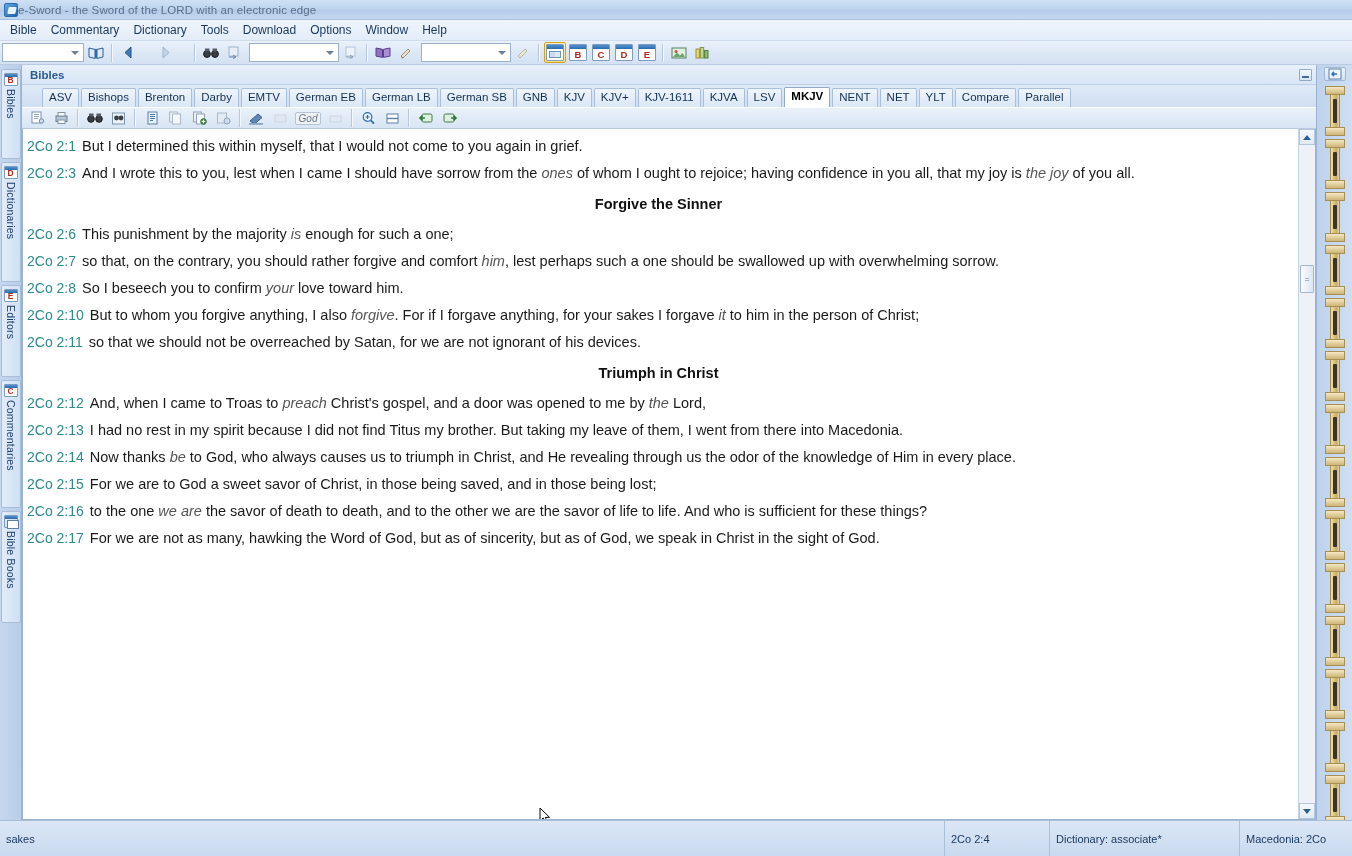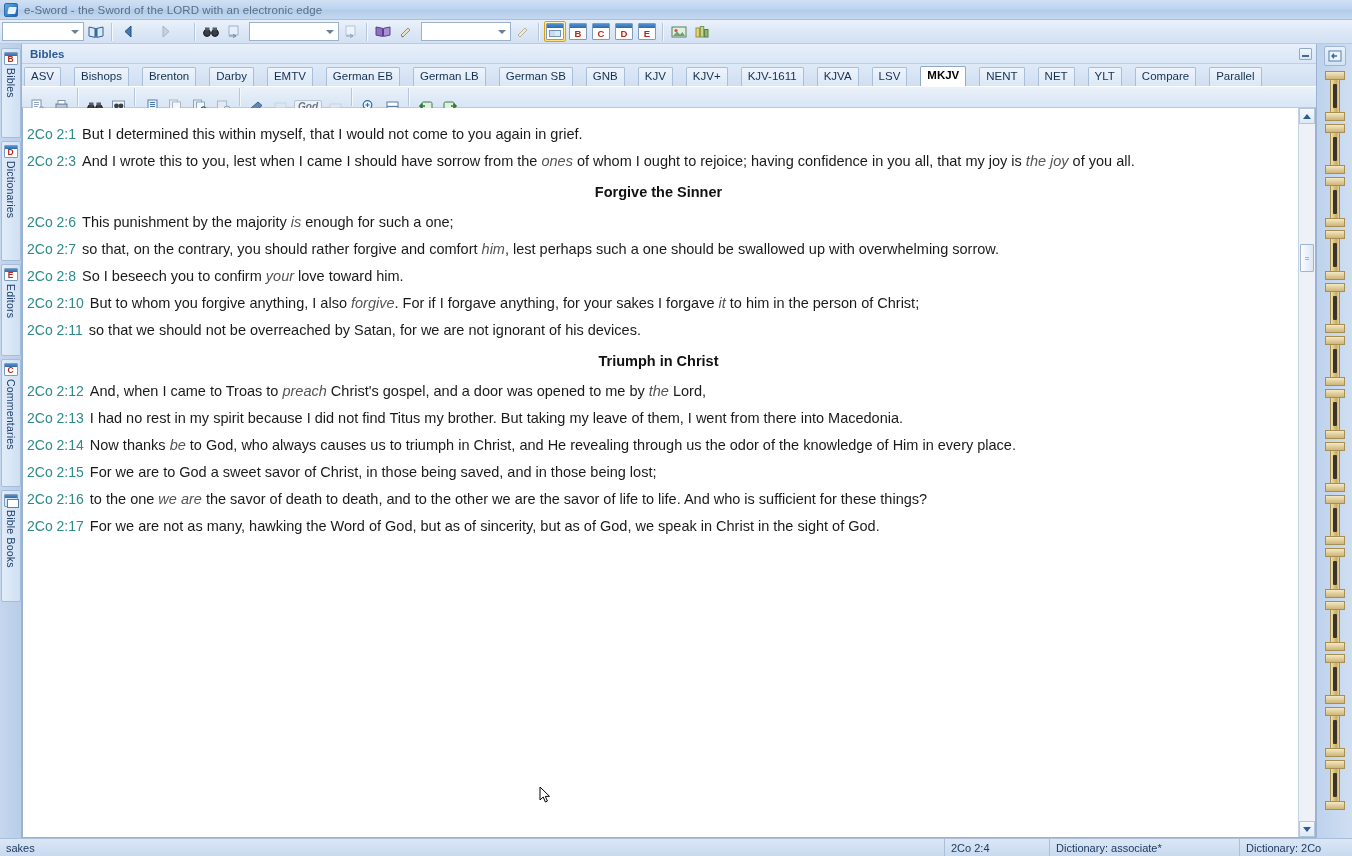--- a/index.html
+++ b/index.html
@@ -8,21 +8,21 @@
     font-family: "Liberation Sans", sans-serif;
     background: #d6e2f2;
     overflow: hidden;
   }
   #app { position: relative; width: 1352px; height: 856px; display: flex; flex-direction: column; }
 
   
   .titlebar {
     height: 20px; flex: none;
     background: linear-gradient(to bottom, #cfe0f4 0%, #bed5ef 45%, #b2cbe9 55%, #c4d9f1 100%);
-    display: flex; align-items: center; gap: 6px;
+    display: flex; align-items: center; 
     padding: 0 4px;
     border-bottom: 1px solid #a9bfd9;
   }
   .title-icon {
     width: 14px; height: 14px; border-radius: 2px;
     background: linear-gradient(135deg, #5fa8e8, #1d63ad);
     border: 1px solid #2d6ca8;
     position: relative; flex: none;
   }
   .title-icon::after {
@@ -190,22 +190,22 @@
     width: 13px; height: 12px; border: 1px solid #8fa9c6;
     background: linear-gradient(to bottom,#f2f7fd,#d8e5f5);
     position: relative; border-radius: 1px;
   }
   .panel-min::after {
     content: ""; position: absolute; left: 2px; right: 2px; bottom: 2px; height: 2px; background: #4a6versions;
   }
   .panel-min::after { background: #4a688f; }
 
   .tabbar {
-    flex: none; display: flex; align-items: flex-end; gap: 13px;
-    padding: 3px 4px 0 2px;
+    flex: none; display: flex; align-items: flex-end; gap: 2px;
+    padding: 3px 4px 0 20px;
     background: linear-gradient(to bottom, #dfeaf7, #cfdef2);
     height: 22px;
   }
   .tab {
     font-size: 11.5px; color: #14304f;
     padding: 2px 6px 3px;
     background: linear-gradient(to bottom,#eef4fc,#dae7f6);
     border: 1px solid #a9bfd9; border-bottom: none;
     border-radius: 2px 2px 0 0;
     white-space: nowrap; line-height: 13px;
@@ -219,30 +219,30 @@
   .subtoolbar {
     height: 22px; flex: none;
     background: linear-gradient(to bottom, #eaf1fa, #d8e5f4);
     display: flex; align-items: center; gap: 1px;
     padding: 0 4px;
     border-top: 1px solid #fff;
     border-bottom: 1px solid #b9cbe2;
   }
   .st-btn {
     width: 23px; height: 34px;
-    display: flex; align-items: flex-end; justify-content: center;
-    border: 1px solid transparent; border-radius: 2px; font-weight: bold;
+    display: flex; align-items: center; justify-content: center;
+    border: 1px solid transparent; border-radius: 2px;
   }
   .st-btn svg { display: block; }
 
   .readerwrap { flex: 1; min-height: 0; display: flex; background: #fff; border: 1px solid #9bb3d0; border-top: none; margin: 0; }
   .reader {
     flex: 1; min-width: 0;
     background: #fff;
-    padding: 15px 8px 4px 4px;
+    padding: 6px 8px 4px 4px;
     overflow: hidden;
     position: relative;
   }
   .verse {
     font-size: 14.5px; color: #1a1a1a; line-height: 22px;
     margin-bottom: 5px; text-align: left;
   }
   .verse .ref {
     color: #2d8b8b; font-size: 14px; margin-right: 6px;
     white-space: nowrap;
@@ -276,21 +276,21 @@
     background: linear-gradient(to right,#fbfdff,#dbe6f4);
     border: 1px solid #9fb6cf; border-radius: 1px;
   }
   .vs-thumb::after {
     content:""; position:absolute; left:4px; right:4px; top:12px; height:4px;
     background: repeating-linear-gradient(to bottom,#9fb6cf 0 1px,transparent 1px 2px);
   }
 
   
   .statusbar {
-    height: 18px; flex: none;
+    height: 36px; flex: none;
     background: linear-gradient(to bottom, #dbe7f6, #c9d9ef);
     display: flex; align-items: center;
     border-top: 1px solid #a9bfd9;
     font-size: 11px; color: #17365d;
   }
   .sb-cell {
     height: 100%; display: flex; align-items: center; padding: 0 6px;
     border-right: 1px solid #aabfd8;
   }
   .sb-cell.grow { flex: 1; }
@@ -307,20 +307,30 @@
 </head>
 <body>
 
 <div id="app">
 
   <div class="titlebar">
     <div class="title-icon"></div>
     <div class="title-text">e-Sword - the Sword of the LORD with an electronic edge</div>
   </div>
 
+  <div class="menubar">
+    <div class="menu-item">Bible</div>
+    <div class="menu-item">Commentary</div>
+    <div class="menu-item">Dictionary</div>
+    <div class="menu-item">Tools</div>
+    <div class="menu-item">Download</div>
+    <div class="menu-item">Options</div>
+    <div class="menu-item">Window</div>
+    <div class="menu-item">Help</div>
+  </div>
 
   <div class="toolbar">
     <div class="tb-combo" style="width:82px">
       <span style="flex:1;padding-left:3px;color:#222"></span>
       <span class="arrow"></span>
     </div>
     <div class="tb-btn">
       <svg width="16" height="14" viewBox="0 0 16 14">
           <path d="M1 2 L7 3.4 L7 12.4 L1 11 Z" fill="#dceafa" stroke="#2f5f96"></path>
           <path d="M15 2 L9 3.4 L9 12.4 L15 11 Z" fill="#dceafa" stroke="#2f5f96"></path>
@@ -712,15 +722,15 @@
           <div class="cap1"></div>
           <div class="cap2"></div>
         </div>
       </div>
   </div>
 
   <div class="statusbar">
     <div class="sb-cell grow">sakes</div>
     <div class="sb-cell w1">2Co 2:4</div>
     <div class="sb-cell w2">Dictionary: associate*</div>
-    <div class="sb-cell w3">Dictionary: 2Co</div>
+    <div class="sb-cell w3">Macedonia: 2Co</div>
   </div>
 </div>
 
 </body></html>

